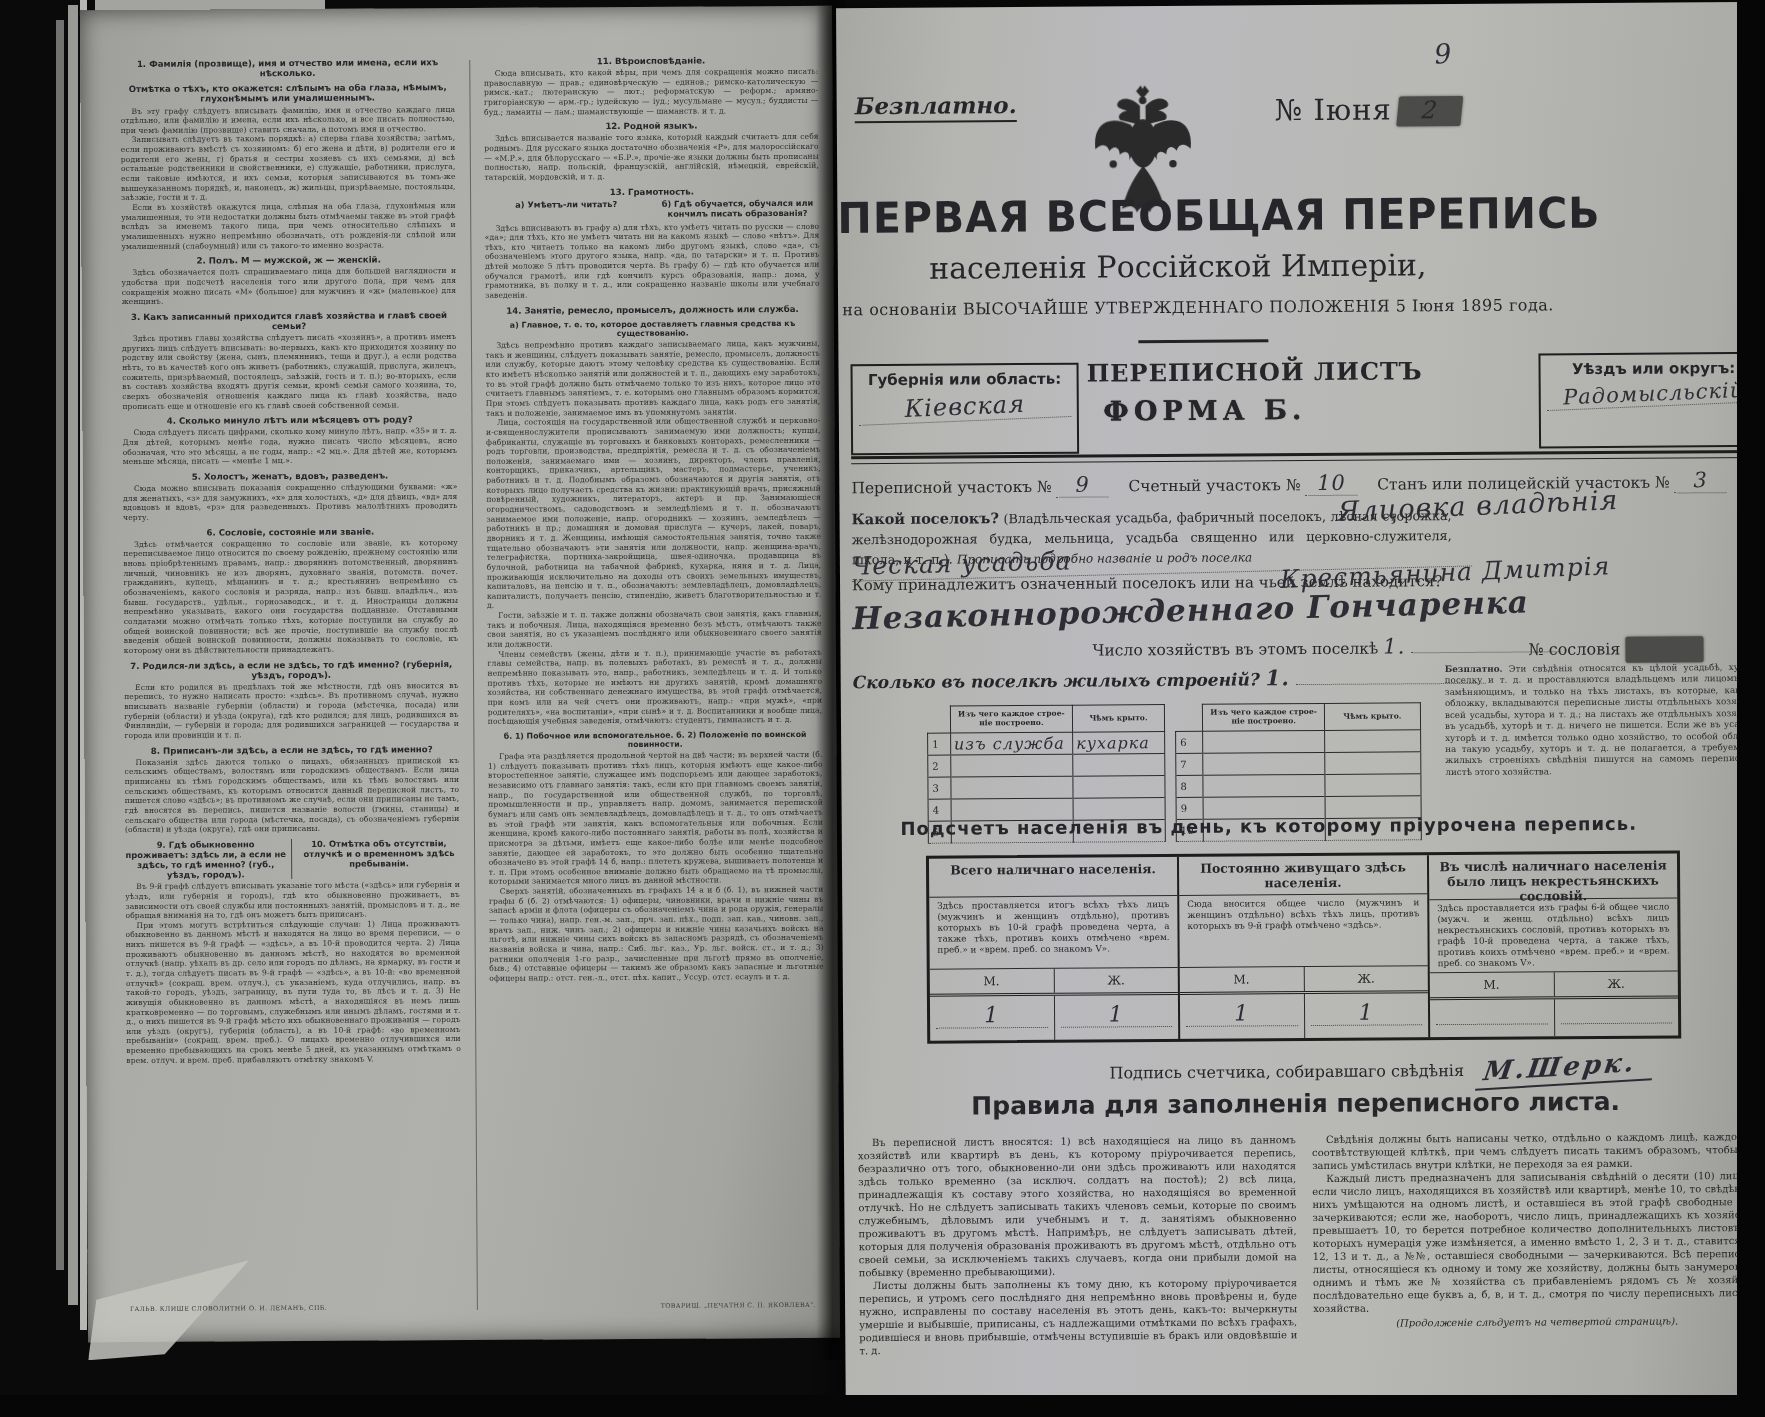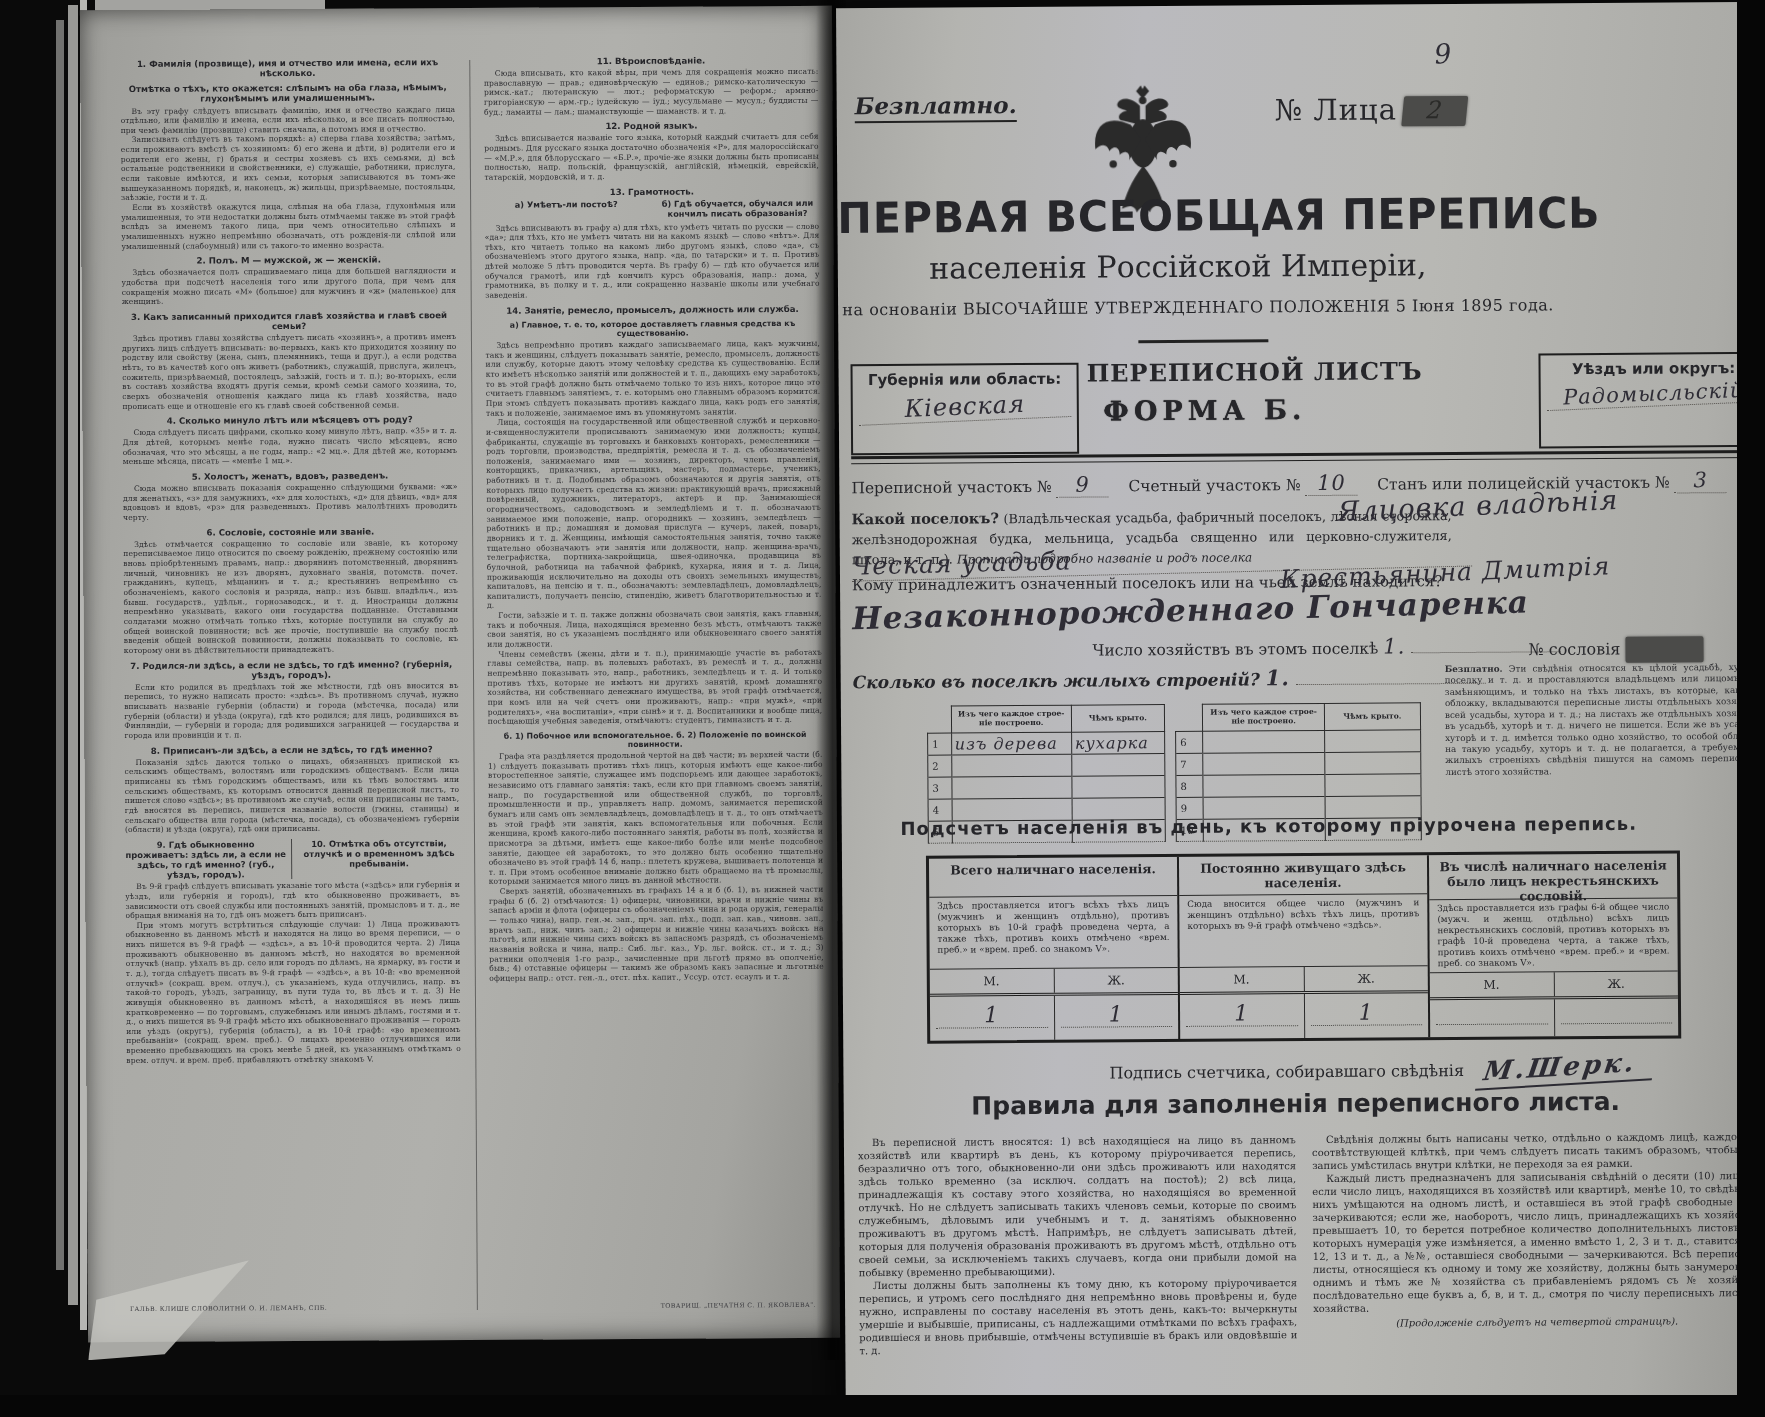--- a/index.html
+++ b/index.html
@@ -207,21 +207,21 @@
         </div>
         <div class="sec">
           <div class="sh">12. Родной языкъ.</div>
           <div class="paras">
               <p>Здѣсь вписывается названіе того языка, который каждый считаетъ для себя роднымъ. Для русскаго языка достаточно обозначенія «Р», для малороссійскаго — «М.Р.», для бѣлорусскаго — «Б.Р.», прочіе-же языки должны быть прописаны полностью, напр. польскій, французскій, англійскій, нѣмецкій, еврейскій, татарскій, мордовскій, и т. д.</p>
             </div>
         </div>
         <div class="sec">
           <div class="sh">13. Грамотность.</div>
           <div class="subab">
-            <div>а) Умѣетъ-ли постоѣ?</div>
+            <div>а) Умѣетъ-ли читать?</div>
             <div>б) Гдѣ обучается, обучался или кончилъ писать образованія?</div>
           </div>
           <div class="paras">
               <p>Здѣсь вписываютъ въ графу а) для тѣхъ, кто умѣетъ читать по русски — слово «да»; для тѣхъ, кто не умѣетъ читать ни на какомъ языкѣ — слово «нѣтъ». Для тѣхъ, кто читаетъ только на какомъ либо другомъ языкѣ, слово «да», съ обозначеніемъ этого другого языка, напр. «да, по татарски» и т. п. Противъ дѣтей моложе 5 лѣтъ проводится черта. Въ графу б) — гдѣ кто обучается или обучался грамотѣ, или гдѣ кончилъ курсъ образованія, напр.: дома, у грамотника, въ полку и т. д., или сокращенно названіе школы или учебнаго заведенія.</p>
             </div>
         </div>
         <div class="sec">
           <div class="sh">14. Занятіе, ремесло, промыселъ, должность или служба.</div>
           <div class="sh" style="font-size:7.8px">а) Главное, т. е. то, которое доставляетъ главныя средства къ существованію.</div>
           <div class="paras">
@@ -257,21 +257,21 @@
         <path d="M63 22 C72 12 84 12 87 19 C89 24 82 25 77 27 C84 28 88 33 84 37 L63 42 Z"></path>
         <ellipse cx="60" cy="62" rx="15" ry="26"></ellipse>
         <path d="M47 42 C22 30 6 42 9 68 C16 61 22 63 24 70 C29 63 35 66 35 74 C41 68 47 72 45 80 L58 58 Z"></path>
         <path d="M73 42 C98 30 114 42 111 68 C104 61 98 63 96 70 C91 63 85 66 85 74 C79 68 73 72 75 80 L62 58 Z"></path>
         <path d="M60 86 C46 104 42 116 37 132 C46 127 51 129 53 136 C57 129 63 129 67 136 C69 129 74 127 83 132 C78 116 74 104 60 86 Z"></path>
         <circle cx="28" cy="84" r="4"></circle>
           <circle cx="92" cy="84" r="4"></circle>
       </g>
     </svg>
 
-    <div class="abs sheetno"><span>№ Лица</span><span class="stamp stamp1">2</span></div>
+    <div class="abs sheetno"><span>№ Іюня</span><span class="stamp stamp1">2</span></div>
     <div class="abs corner-num hw">9</div>
 
     <div class="abs t1">ПЕРВАЯ ВСЕОБЩАЯ ПЕРЕПИСЬ</div>
     <div class="abs t2">населенія Россійской Имперіи,</div>
     <div class="abs t3">на основаніи ВЫСОЧАЙШЕ УТВЕРЖДЕННАГО ПОЛОЖЕНІЯ 5 Іюня 1895 года.</div>
     <div class="abs hr1"></div>
 
     <div class="abs hbox gubbox">
       <div class="blabel">Губернія или область:</div>
       <span class="hw hwline">Кіевская</span>
@@ -327,21 +327,21 @@
     <div class="abs bt-wrap" style="left:86px;top:698px;">
       <table class="bt" style="width:238px">
         <tbody>
             <tr>
           <th style="border:none;background:transparent"></th>
           <th style="width:118px">Изъ чего каждое строе- ніе построено.</th>
           <th style="width:92px">Чѣмъ крыто.</th>
         </tr>
         <tr>
               <td class="num">1</td>
-              <td class="hw">изъ дерева</td>
+              <td class="hw">изъ служба</td>
               <td class="hw">кухарка</td>
             </tr>
         <tr>
               <td class="num">2</td>
               <td></td>
               <td></td>
             </tr>
         <tr>
               <td class="num">3</td>
               <td></td>

